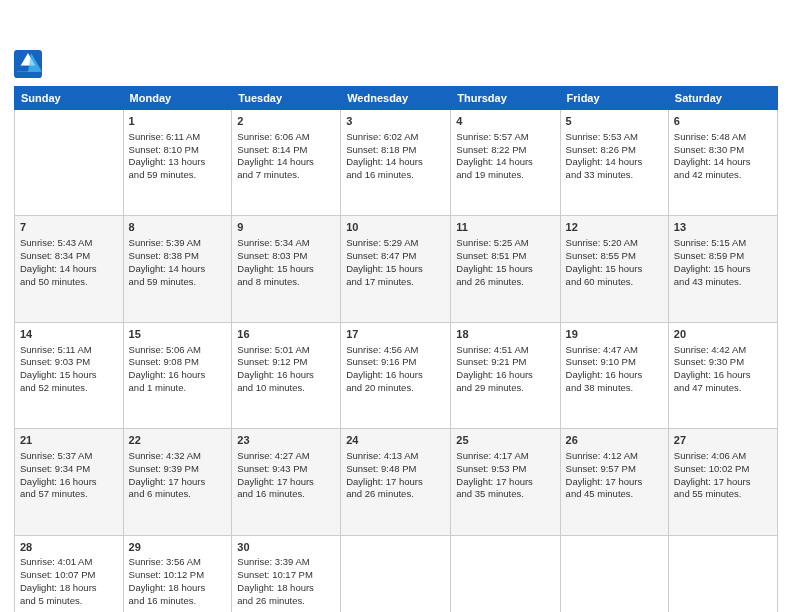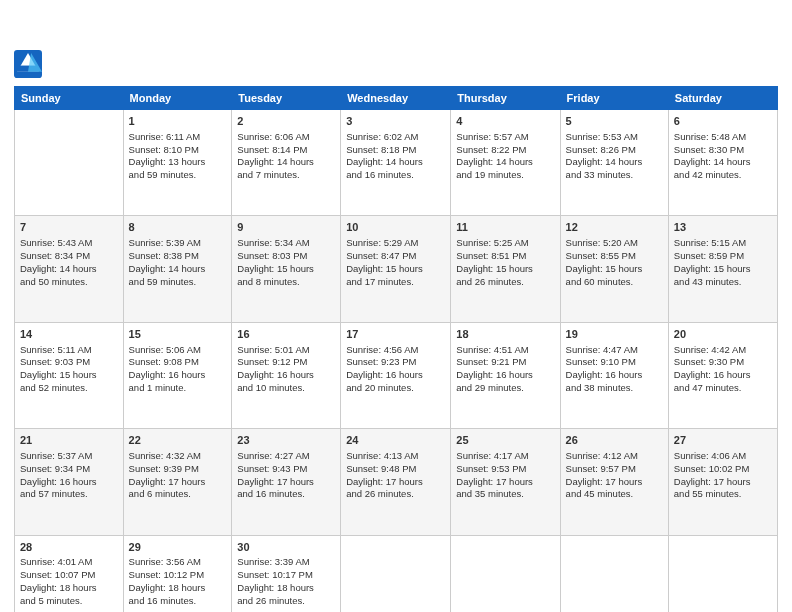--- a/index.html
+++ b/index.html
@@ -244,21 +244,21 @@
           <td>
             <span class="day-num">16</span>
             <div>Sunrise: 5:01 AM</div>
             <div>Sunset: 9:12 PM</div>
             <div>Daylight: 16 hours</div>
             <div>and 10 minutes.</div>
           </td>
           <td>
             <span class="day-num">17</span>
             <div>Sunrise: 4:56 AM</div>
-            <div>Sunset: 9:23 PM</div>
+            <div>Sunset: 9:16 PM</div>
             <div>Daylight: 16 hours</div>
             <div>and 20 minutes.</div>
           </td>
           <td>
             <span class="day-num">18</span>
             <div>Sunrise: 4:51 AM</div>
             <div>Sunset: 9:21 PM</div>
             <div>Daylight: 16 hours</div>
             <div>and 29 minutes.</div>
           </td>

